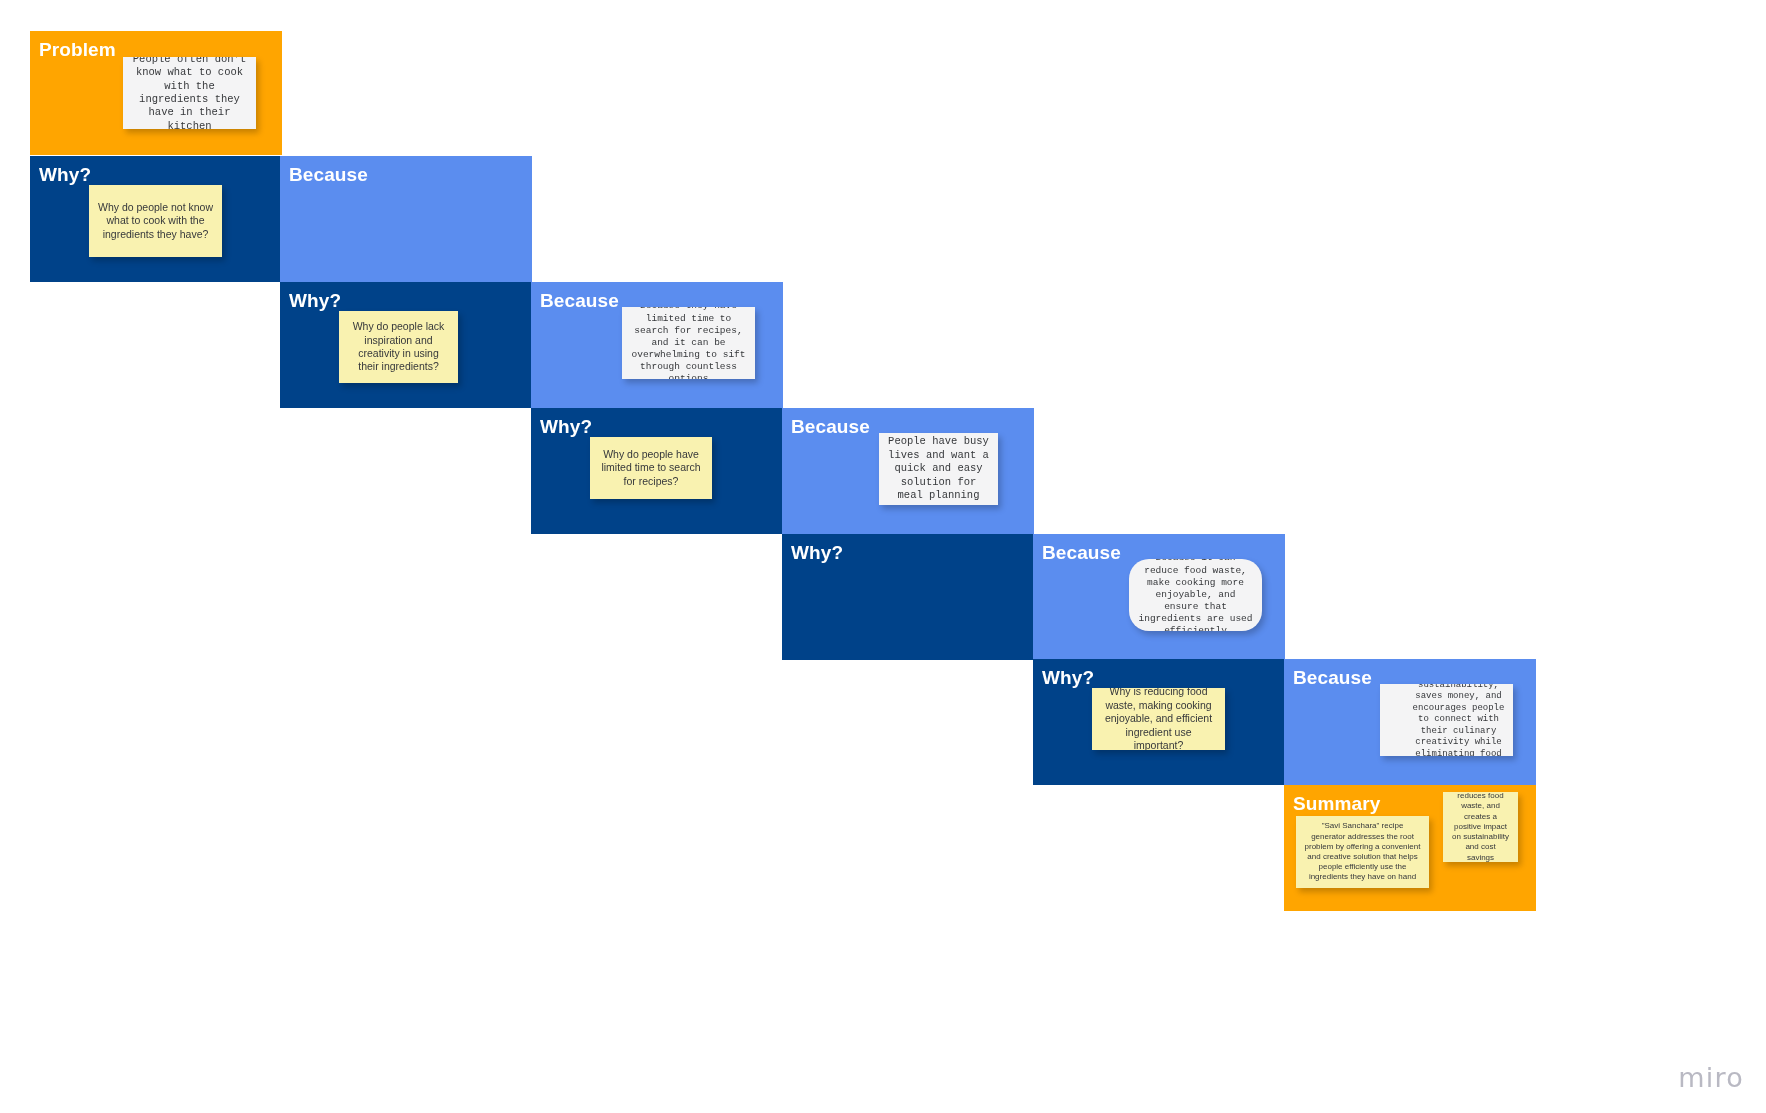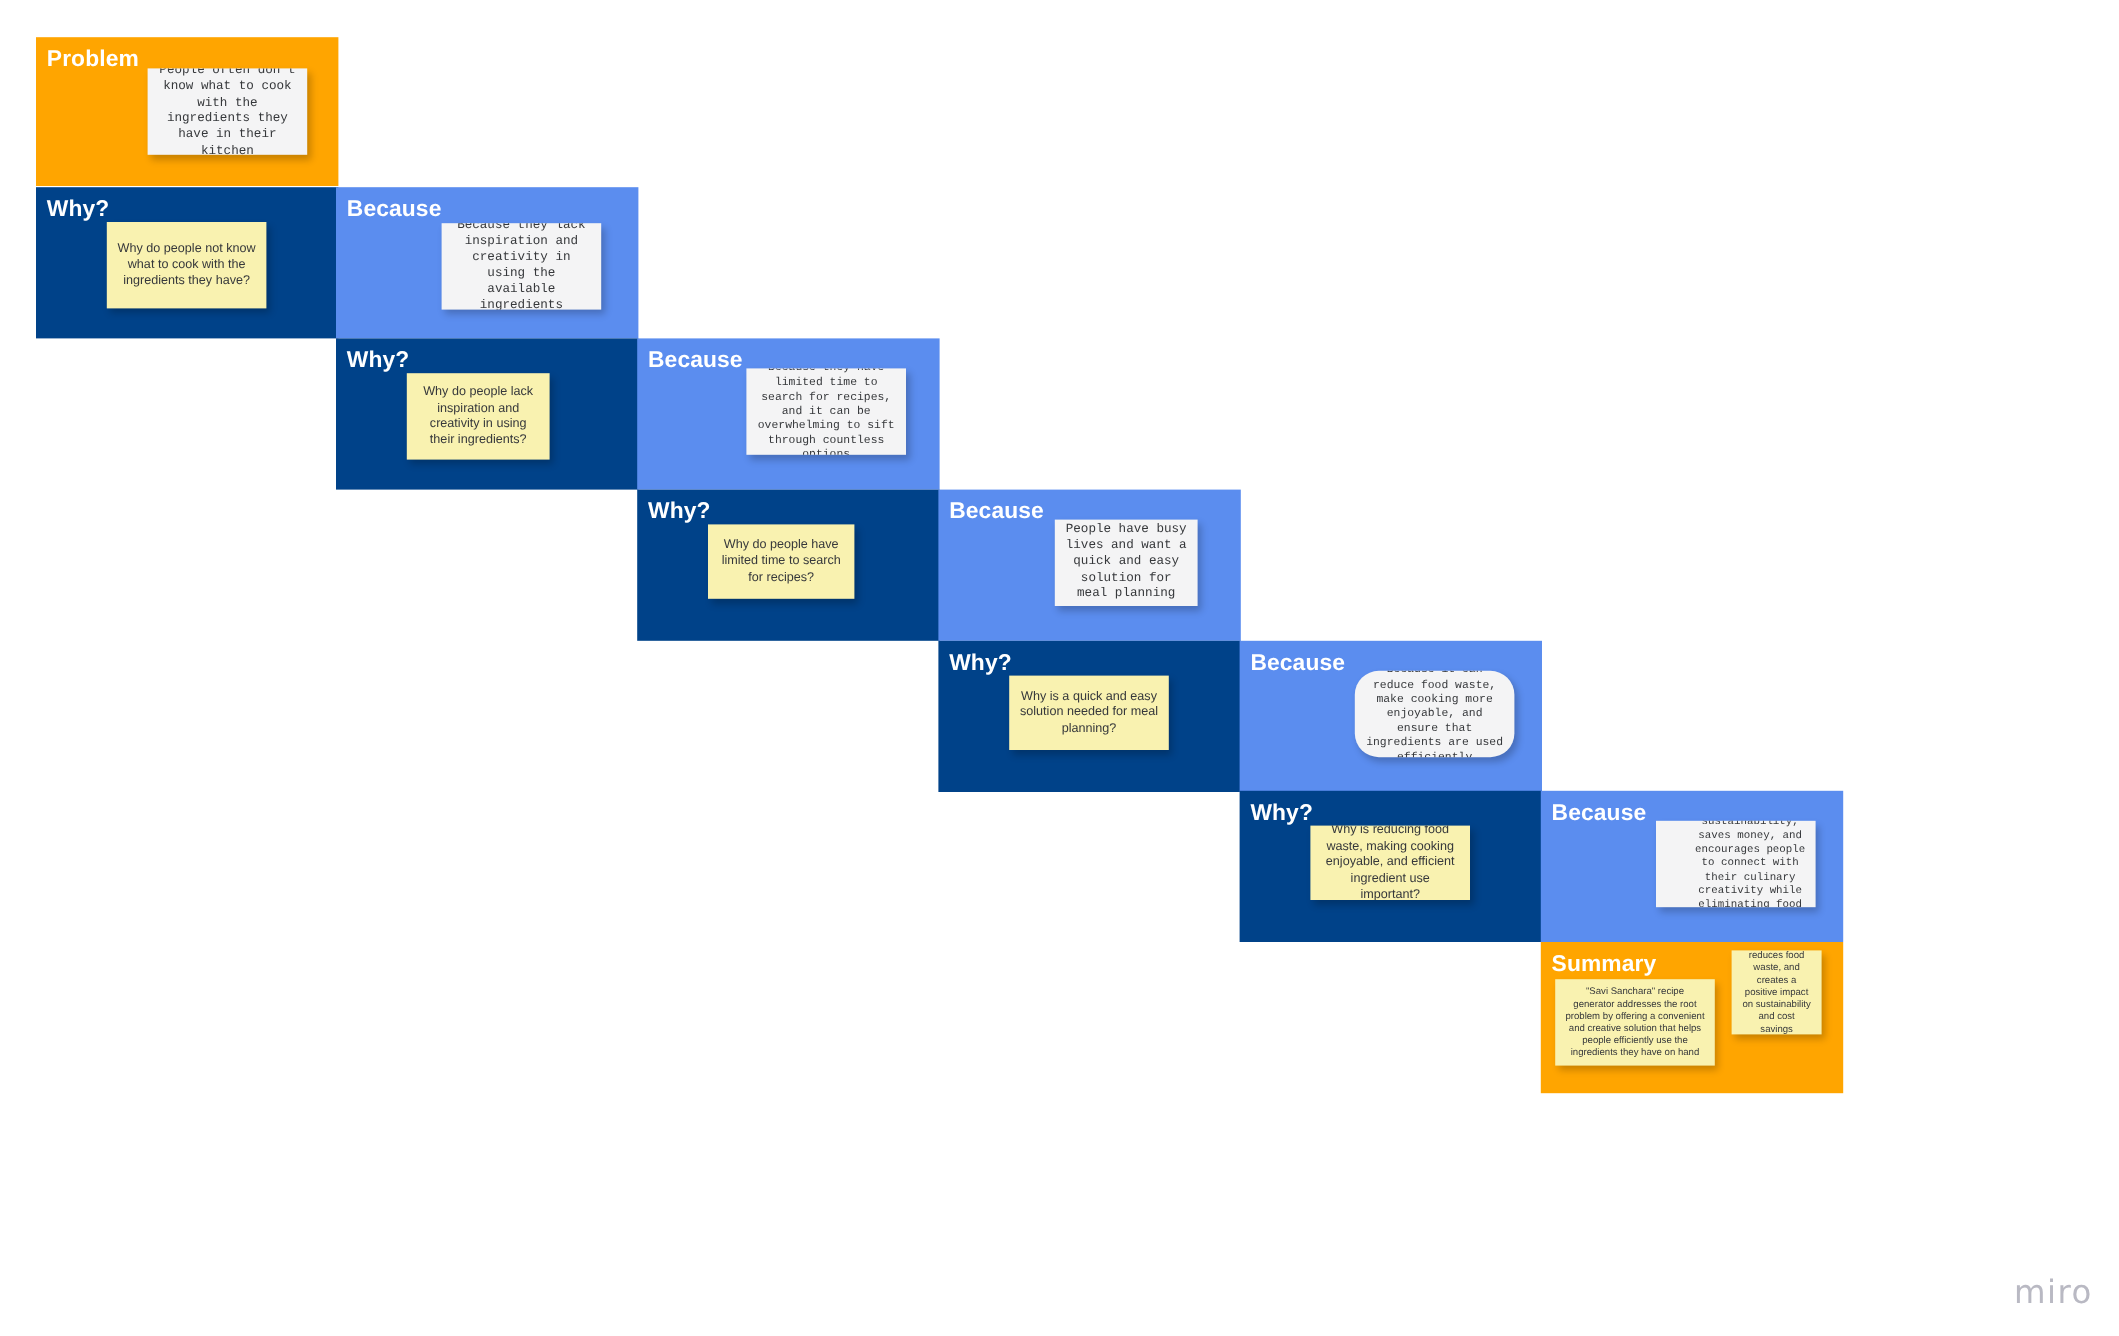--- a/index.html
+++ b/index.html
@@ -94,23 +94,20 @@
   <div class="band band-navy" style="left:30px; top:156px; width:252px; height:126px;">
     <div class="band-title">Why?</div>
   </div>
   <div class="note note-yellow" style="left:89px; top:185px; width:133px; height:72px; font-size:10.5px;">
     <span class="note-txt">Why do people not know what to cook with the ingredients they have?</span>
   </div>
 
   <div class="band band-blue" style="left:280px; top:156px; width:252px; height:126px;">
     <div class="band-title">Because</div>
   </div>
-  <div class="note note-white" style="left:368px; top:186px; width:133px; height:72px; font-size:10.5px;">
-    <span class="note-txt">Because they lack inspiration and creativity in using the available ingredients</span>
-  </div>
 
   <div class="band band-navy" style="left:280px; top:282px; width:252px; height:126px;">
     <div class="band-title">Why?</div>
   </div>
   <div class="note note-yellow" style="left:339px; top:311px; width:119px; height:72px; font-size:10.5px;">
     <span class="note-txt">Why do people lack inspiration and creativity in using their ingredients?</span>
   </div>
 
   <div class="band band-blue" style="left:531px; top:282px; width:252px; height:126px;">
     <div class="band-title">Because</div>
@@ -128,23 +125,20 @@
 
   <div class="band band-blue" style="left:782px; top:408px; width:252px; height:126px;">
     <div class="band-title">Because</div>
   </div>
   <div class="note note-white" style="left:879px; top:433px; width:119px; height:72px; font-size:10.5px;">
     <span class="note-txt">People have busy lives and want a quick and easy solution for meal planning</span>
   </div>
 
   <div class="band band-navy" style="left:782px; top:534px; width:252px; height:126px;">
     <div class="band-title">Why?</div>
-  </div>
-  <div class="note note-yellow" style="left:841px; top:563px; width:133px; height:62px; font-size:10.5px;">
-    <span class="note-txt">Why is a quick and easy solution needed for meal planning?</span>
   </div>
 
   <div class="band band-blue" style="left:1033px; top:534px; width:252px; height:126px;">
     <div class="band-title">Because</div>
   </div>
   <div class="note note-white" style="left:1129px; top:559px; width:133px; height:72px; font-size:9.5px;border-radius:20px;">
     <span class="note-txt">Because it can reduce food waste, make cooking more enjoyable, and ensure that ingredients are used efficiently</span>
   </div>
 
   <div class="band band-navy" style="left:1033px; top:659px; width:252px; height:126px;">

